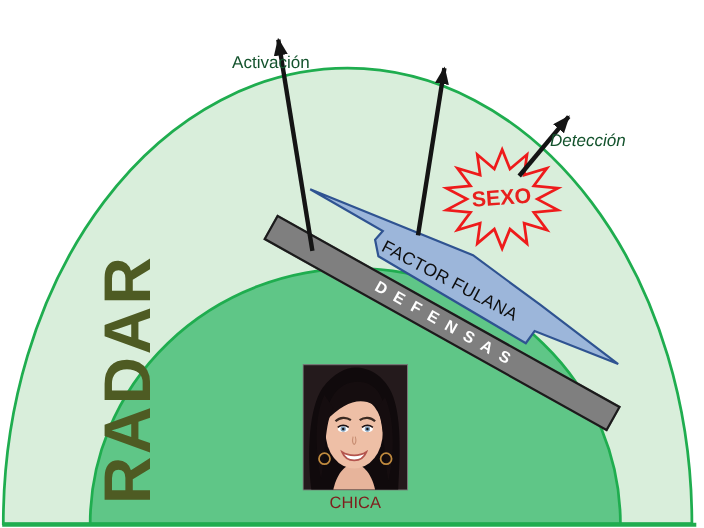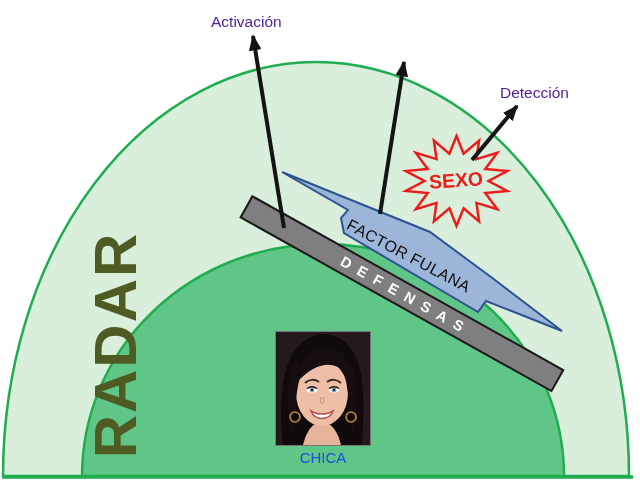--- a/index.html
+++ b/index.html
@@ -17,28 +17,28 @@
       display:flex;align-items:center;justify-content:center;z-index:3;}
   .def-bar span{color:#ffffff;font-weight:bold;font-size:14.5px;letter-spacing:8.5px;
       padding-left:9px;white-space:nowrap;}
 
   .factor-label{position:absolute;left:352px;top:216px;transform-origin:0 0;transform:rotate(28deg);
       font-size:16px;color:#0e0e0e;letter-spacing:0.4px;white-space:nowrap;z-index:5;}
 
   .sexo-label{position:absolute;left:417px;top:169px;width:78px;text-align:center;
       font-size:19.5px;font-weight:bold;color:#e8201d;transform:rotate(-4deg);z-index:5;}
 
-  .lbl{position:absolute;font-size:15.5px;color:#4c1d95;z-index:6;white-space:nowrap;}
+  .lbl{position:absolute;font-size:15.5px;color:#14532d;z-index:6;white-space:nowrap;margin-top:36px;}
   .lbl-activacion{left:211px;top:13px;}
   .lbl-respuesta{left:385px;top:39px;}
-  .lbl-deteccion{left:500px;top:84px;}
+  .lbl-deteccion{left:500px;top:84px;font-style:italic;}
 
   .photo{position:absolute;left:275px;top:331px;width:96px;height:115px;z-index:5;}
   .chica-label{position:absolute;left:275px;top:449px;width:96px;text-align:center;
-      font-size:15px;color:#1d4ed8;z-index:6;}
+      font-size:15px;color:#7f1d1d;z-index:6;}
 
   .layer-base{z-index:1;}
   .layer-over{z-index:4;pointer-events:none;}
   .radar-word{z-index:2;}
 </style>
 </head>
 <body>
 
 <div class="stage">
 

